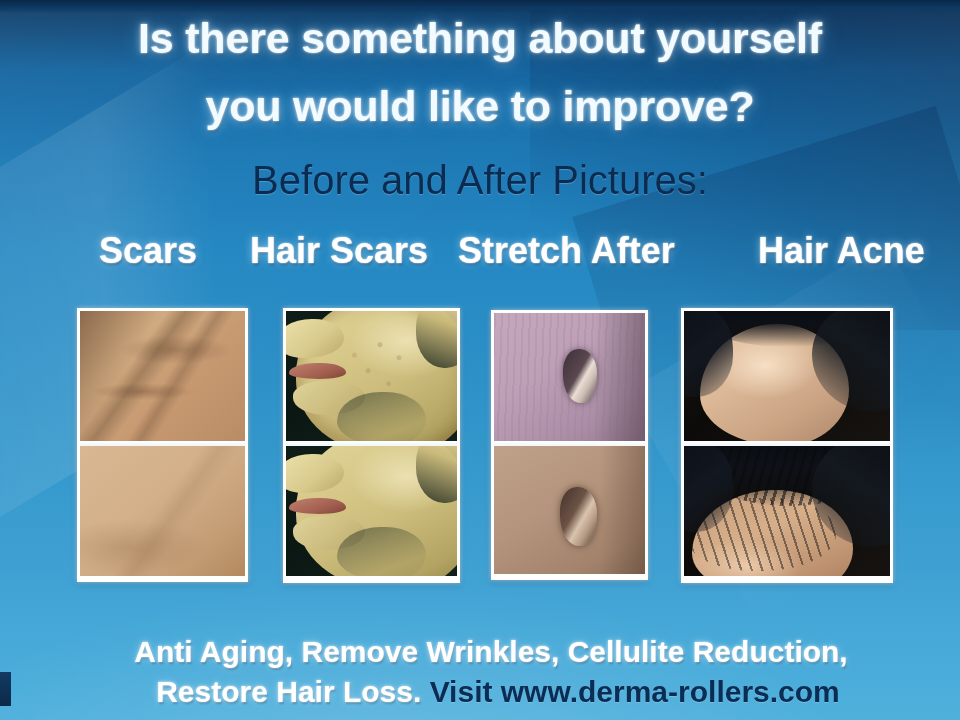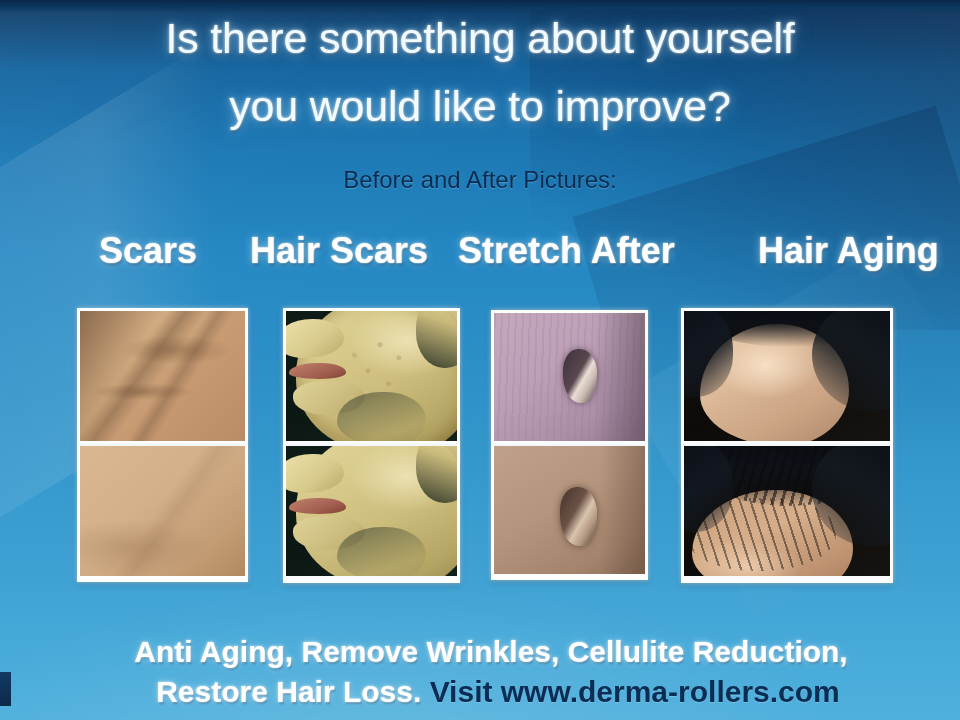--- a/index.html
+++ b/index.html
@@ -87,36 +87,36 @@
   .left-tab {
     position:absolute; left:0; top:672px; width:11px; height:34px;
     background:linear-gradient(180deg,#123a63,#0c2a4a);
   }
 
   
   .headline {
     position:absolute; left:0; top:4px; width:960px;
     text-align:center;
     font-size:43px; line-height:68px;
-    font-weight:400;
+    font-weight:700;
     color:#f2fbff;
     letter-spacing:-0.2px;
     text-shadow:
       0 0 3px rgba(255,255,255,0.85),
       0 0 10px rgba(200,235,255,0.55),
       0 0 20px rgba(120,200,255,0.40),
       1px 2px 3px rgba(0,25,55,0.55);
     white-space:nowrap;
   }
   .headline .l2 { display:block; }
 
   .subhead {
     position:absolute; left:0; top:158px; width:960px;
     text-align:center;
-    font-size:24px; line-height:44px;
+    font-size:40px; line-height:44px;
     font-weight:400;
     color:#0c2b50;
     letter-spacing:0px;
     text-shadow:0 1px 1px rgba(120,190,230,0.45);
     white-space:nowrap;
   }
 
   .col-headers {
     position:absolute; left:0; top:233px; width:960px; height:36px;
   }
@@ -376,21 +376,21 @@
     <span class="l1">Is there something about yourself</span>
     <span class="l2">you would like to improve?</span>
   </div>
 
   <div class="subhead">Before and After Pictures:</div>
 
   <div class="col-headers">
     <span class="col-header ch0">Scars</span>
     <span class="col-header ch1">Hair Scars</span>
     <span class="col-header ch2">Stretch After</span>
-    <span class="col-header ch3">Hair Aging</span>
+    <span class="col-header ch3">Hair Acne</span>
   </div>
 
   <div class="panel p1">
     <div class="half">
       <div class="skin-before"></div>
     </div>
     <div class="divider"></div>
     <div class="half">
       <div class="skin-after"></div>
     </div>

